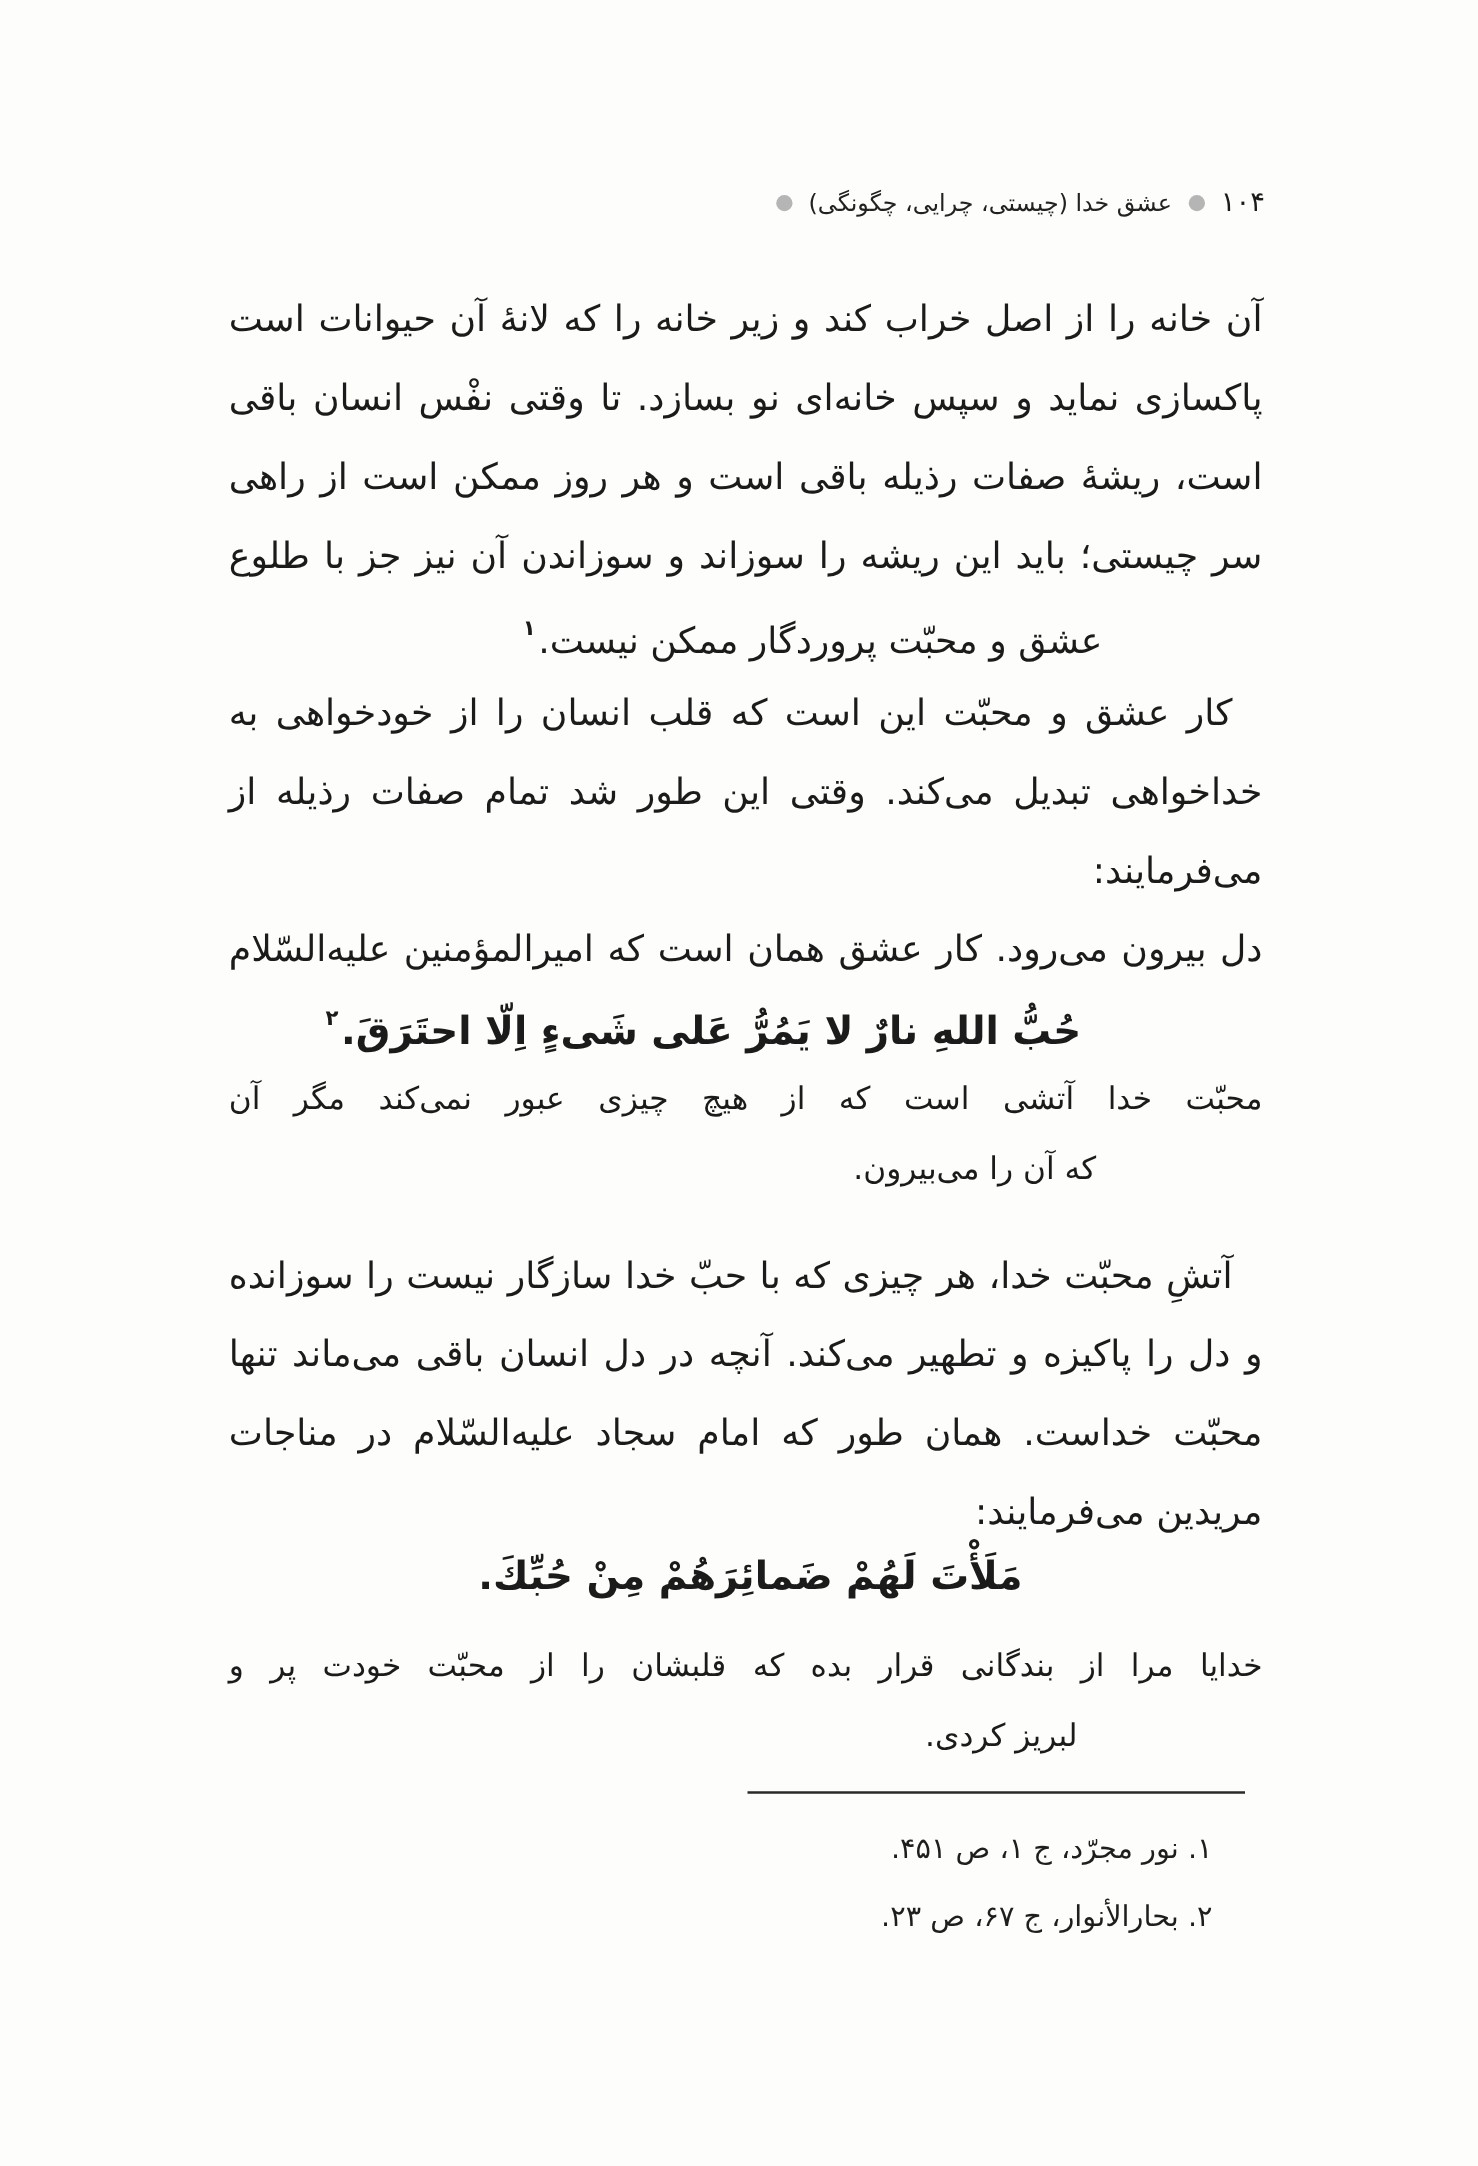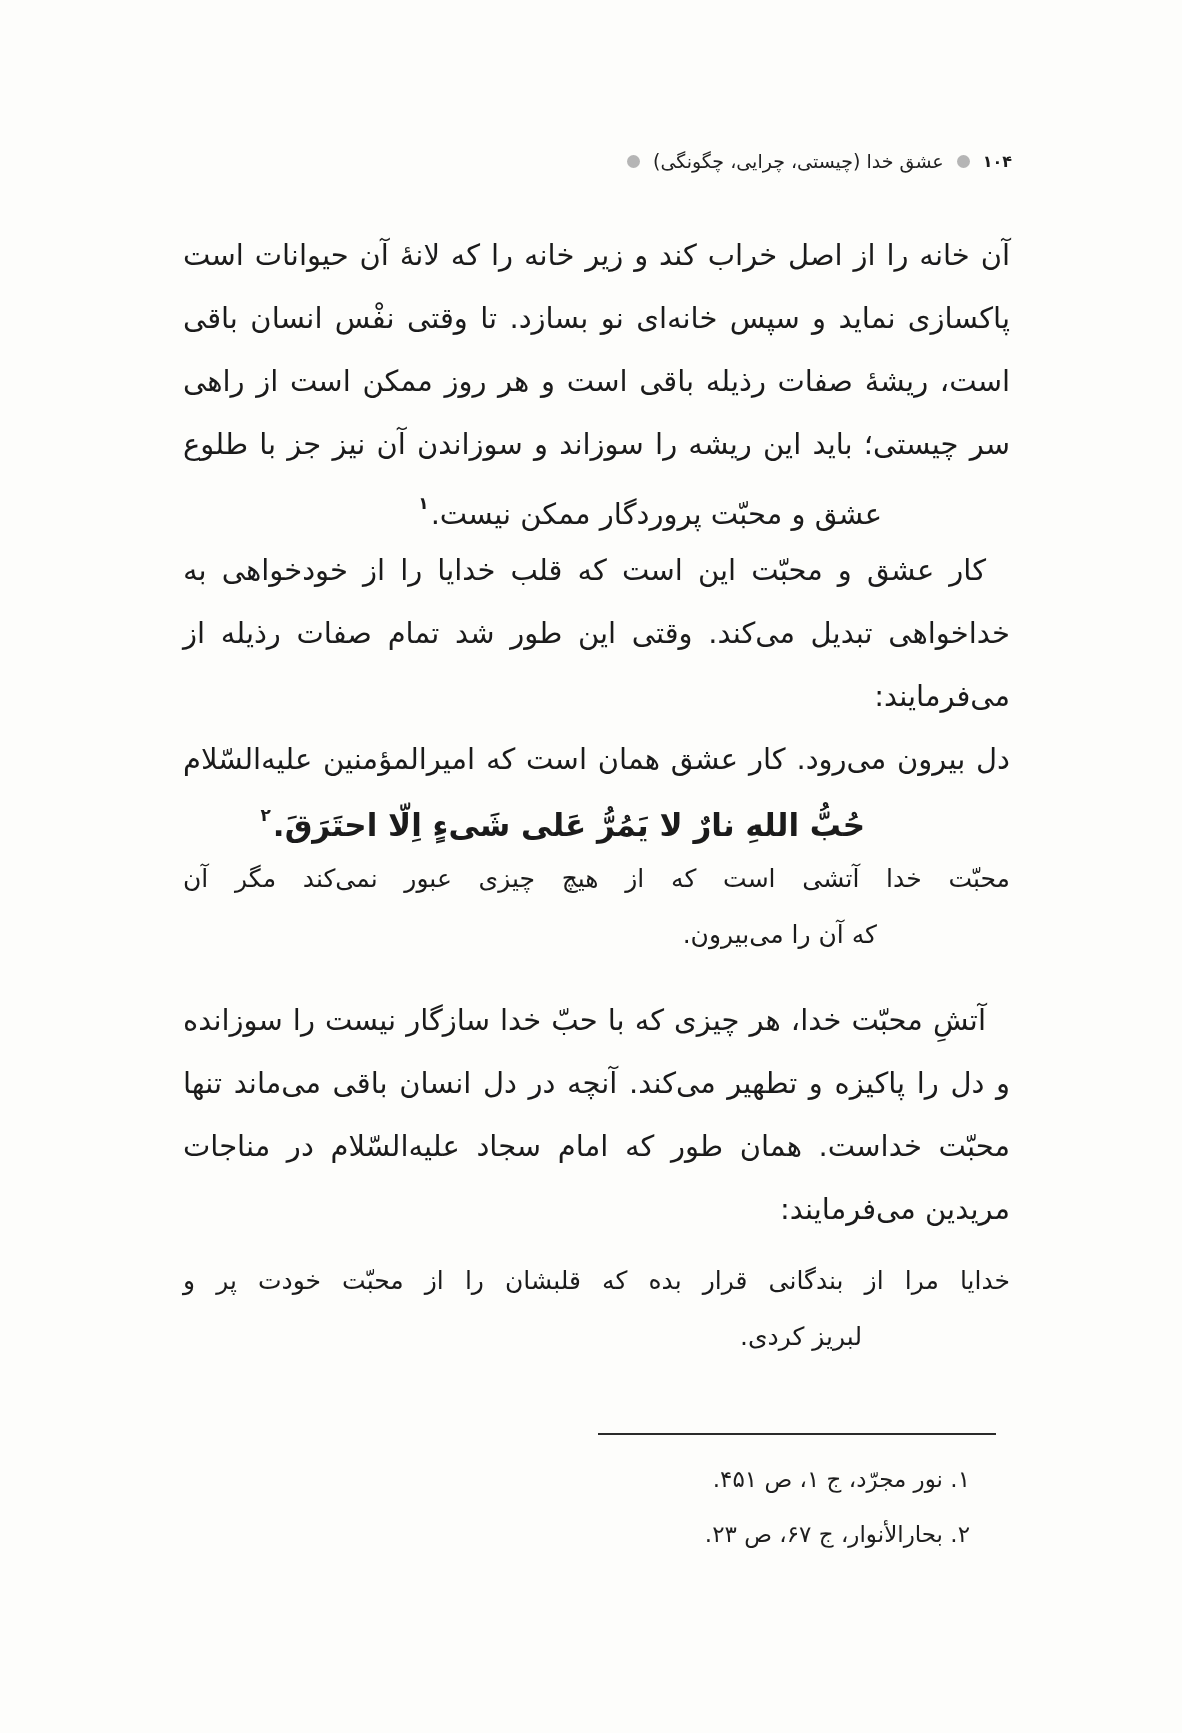--- a/index.html
+++ b/index.html
@@ -12,21 +12,21 @@
     overflow: hidden;
   }
   .page { position: absolute; inset: 0; direction: rtl; }
 
   
   .running-head {
     position: absolute; top: 150px; right: 170px;
     display: flex; flex-direction: row; align-items: center; gap: 13px;
     direction: rtl;
   }
-  .pagenum { font-size: 16px; font-weight: bold; letter-spacing: 1px; }
+  .pagenum { font-size: 22px; font-weight: normal; letter-spacing: 1px; }
   .dot { width: 13px; height: 13px; border-radius: 50%; background: #b5b5b5; display: inline-block; }
   .head-title { font-size: 19px; color: #222; }
 
   
   .column {
     position: absolute; top: 224px; left: 183px; right: 172px;
     direction: rtl;
   }
   .bline {
     font-size: 29px; line-height: 63px; height: 63px;
@@ -88,40 +88,41 @@
 
     <section>
       <div class="bline">آن خانه را از اصل خراب کند و زیر خانه را که لانهٔ آن حیوانات است</div>
       <div class="bline">پاکسازی نماید و سپس خانه‌ای نو بسازد. تا وقتی نفْس انسان باقی</div>
       <div class="bline">است، ریشهٔ صفات رذیله باقی است و هر روز ممکن است از راهی</div>
       <div class="bline">سر چیستی؛ باید این ریشه را سوزاند و سوزاندن آن نیز جز با طلوع</div>
       <div class="bline p1-last"><span>عشق و محبّت پروردگار ممکن نیست.</span><sup class="fn">۱</sup></div>
     </section>
 
     <section>
-      <div class="bline indent1">کار عشق و محبّت این است که قلب خدایا را از خودخواهی به</div>
+      <div class="bline indent1">کار عشق و محبّت این است که قلب انسان را از خودخواهی به</div>
       <div class="bline">خداخواهی تبدیل می‌کند. وقتی این طور شد تمام صفات رذیله از</div>
       <div class="bline open">می‌فرمایند:</div>
       <div class="bline">دل بیرون می‌رود. کار عشق همان است که امیرالمؤمنین علیه‌السّلام</div>
     </section>
 
     <div class="quote q1"><span>حُبُّ اللهِ نارٌ لا یَمُرُّ عَلی شَیءٍ اِلّا احتَرَقَ.</span><sup class="fn">۲</sup></div>
 
     <section>
       <div class="trans">محبّت خدا آتشی است که از هیچ چیزی عبور نمی‌کند مگر آن</div>
       <div class="trans cont t1-cont">که آن را می‌بیرون.</div>
     </section>
 
     <section class="gap-p3">
       <div class="bline indent1">آتشِ محبّت خدا، هر چیزی که با حبّ خدا سازگار نیست را سوزانده</div>
       <div class="bline">و دل را پاکیزه و تطهیر می‌کند. آنچه در دل انسان باقی می‌ماند تنها</div>
       <div class="bline">محبّت خداست. همان طور که امام سجاد علیه‌السّلام در مناجات</div>
       <div class="bline open">مریدین می‌فرمایند:</div>
     </section>
 
+    <div class="quote q2">مَلَأْتَ لَهُمْ ضَمائِرَهُمْ مِنْ حُبِّكَ.</div>
 
     <section class="gap-t2">
       <div class="trans">خدایا مرا از بندگانی قرار بده که قلبشان را از محبّت خودت پر و</div>
       <div class="trans cont t2-cont">لبریز کردی.</div>
     </section>
 
   </main>
 
   <div class="fn-rule"></div>
 

